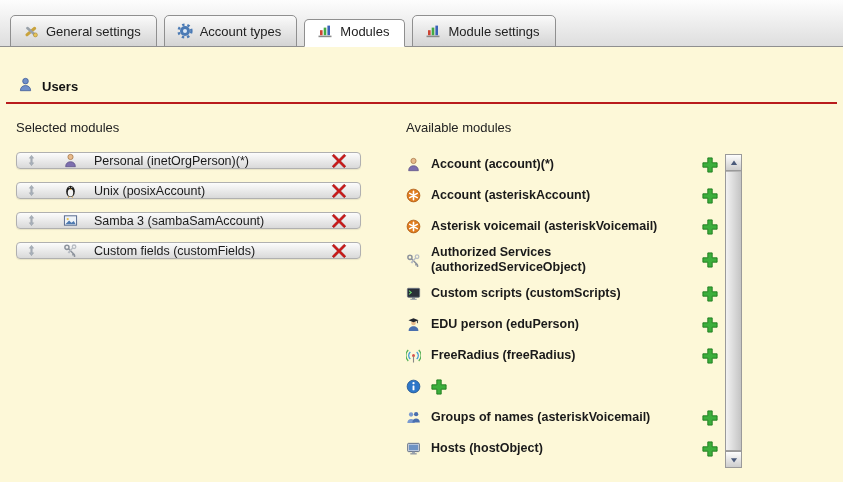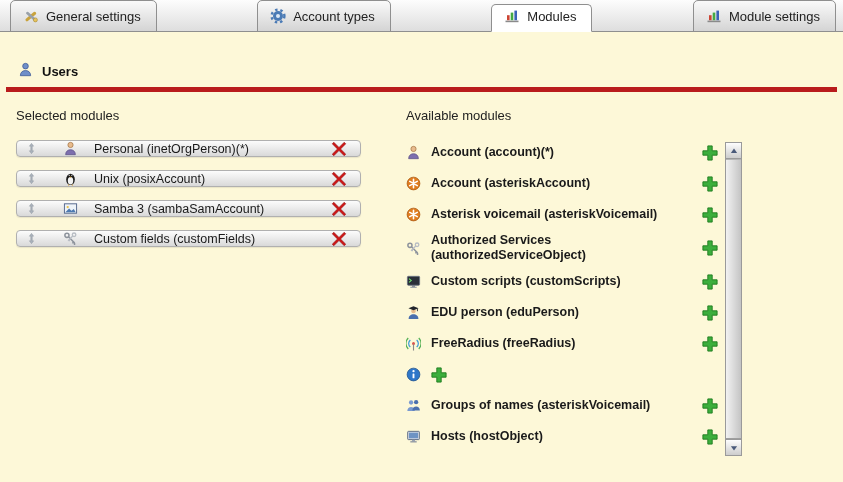--- a/index.html
+++ b/index.html
@@ -4,42 +4,42 @@
 <style>
   * { box-sizing: border-box; }
   html,body { margin:0; padding:0; }
   body {
     width:843px; height:482px; overflow:hidden;
     font-family:"Liberation Sans", sans-serif;
     background:#fdf8d8; color:#1a1a1a;
   }
   
   .tabbar {
-    height:32px; padding-left:10px;
+    height:47px; padding-left:10px;
     background:linear-gradient(#fdfdfd,#dedede);
     border-bottom:1px solid #8f8f8f;
-    display:flex; align-items:flex-end;justify-content:space-between;
+    display:flex; align-items:flex-end;
   }
   .tab {
     display:flex; align-items:center; gap:7px;
     padding:7px 15px 7px 12px; margin-right:7px; margin-bottom:-1px;
     border:1px solid #8f8f8f; border-radius:5px 5px 0 0;
     background:linear-gradient(#fafafa,#d4d4d4);
     font-size:13px; color:#222; cursor:pointer; white-space:nowrap;
   }
   .tab.active {
     background:#ffffff; border-bottom:1px solid #ffffff;
     padding-top:3px; z-index:2;
   }
   .tab .ticon { width:16px; height:16px; display:inline-flex; }
   
   .section-head {
     display:flex; align-items:center; gap:9px;
     margin:30px 6px 0 6px; padding:0 0 7px 12px;
-    border-bottom:5px solid #b91c1c;
+    border-bottom:2px solid #b91c1c;
     font-size:13px; font-weight:bold; color:#111;
   }
   
   .cols { display:flex; padding:16px 0 0 16px; }
   .col-left  { width:345px; margin-right:45px; }
   .col-right { width:360px; }
   .col-head { font-size:13px; color:#222; margin-bottom:17px; }
   
   .sel-row {
     width:345px; height:17px; margin-bottom:13px;

